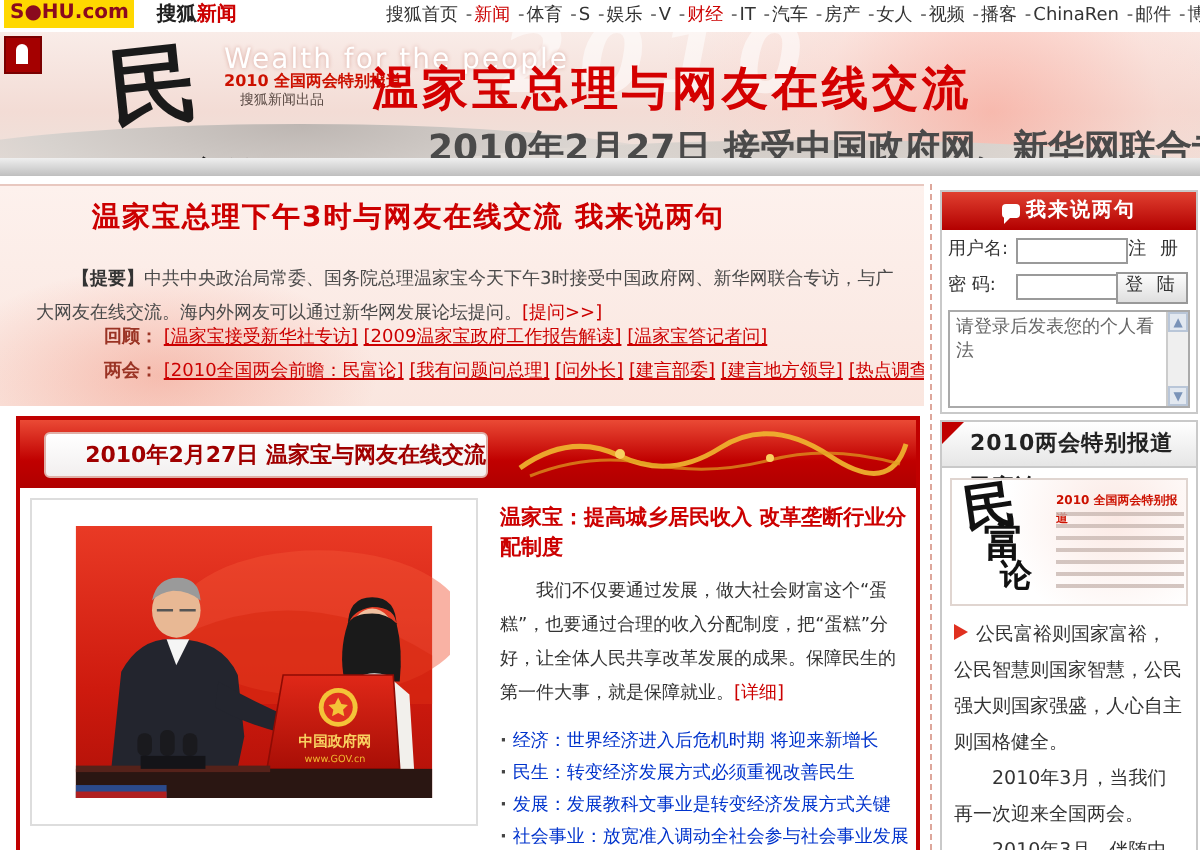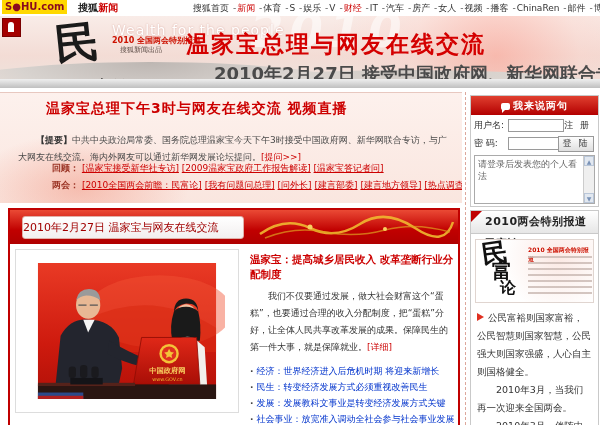--- a/index.html
+++ b/index.html
@@ -95,21 +95,21 @@
     background:repeating-linear-gradient(180deg,#C9B8B2 0 2px,transparent 2px 6px);opacity:0.8;}
   .sp-text{margin:6px 6px 0 6px;font-size:9.5px;line-height:18px;color:#333;}
   .sp-text p{margin:0;}
   .sp-text .ind{text-indent:19px;}
   .arrow-tri{display:inline-block;width:0;height:0;border-left:7px solid #E03020;border-top:4px solid transparent;border-bottom:4px solid transparent;margin-right:4px;}
 
   
   #mainbox{position:absolute;left:8px;top:208px;width:452px;height:217px;border:2px solid #C00000;background:#fff;box-sizing:border-box;}
   .mb-head{position:relative;height:34px;background:linear-gradient(180deg,#EA4A35 0%,#C00000 60%,#B00000 100%);overflow:hidden;}
   .mb-label{position:absolute;left:12px;top:6px;width:220px;height:21px;background:linear-gradient(180deg,#FFFFFF,#F2EFEF);
-    border:1px solid #E0B0A8;border-radius:3px;font-size:11px;font-weight:normal;color:#A00000;line-height:21px;text-align:left;}
+    border:1px solid #E0B0A8;border-radius:3px;font-size:11px;font-weight:bold;color:#A00000;line-height:21px;text-align:right;}
   .dragon{position:absolute;left:245px;top:4px;width:200px;height:28px;}
   
   .mb-body{position:relative;height:181px;background:#fff;}
   .photo-frame{position:absolute;left:5px;top:5px;width:224px;height:164px;background:#fff;border:1px solid #DDD;padding:13px;box-sizing:border-box;}
   .photo{width:100%;height:100%;display:block;}
   .art{position:absolute;left:240px;top:8px;width:206px;}
   .art-title{font-size:10.5px;font-weight:bold;color:#CC0000;margin:0 0 6px 0;line-height:15px;}
   .art-body{font-size:9px;color:#333;line-height:17px;margin:0;text-indent:18px;}
   .detail-red{color:#CC0000;}
   .bullets{margin-top:7px;}
@@ -159,21 +159,21 @@
     <div class="slogan-en">Wealth  for  the  people</div>
     <div class="slogan-red">2010 全国两会特别报道</div>
     <div class="slogan-sub">搜狐新闻出品</div>
     <div class="banner-title">温家宝总理与网友在线交流</div>
     <div class="banner-sub">2010年2月27日 接受中国政府网、新华网联合专访</div>
     <div class="grayband"></div>
   </div>
 
   <div id="leadbox">
     <div class="glow"></div>
-    <a class="lead-headline">温家宝总理下午3时与网友在线交流 视频直播</a>
+    <a class="lead-headline">温家宝总理下午3时与网友在线交流 我来说两句</a>
     <p class="lead-summary"><b>【提要】</b><span>中共中央政治局常委、国务院总理温家宝今天下午3时接受中国政府网、新华网联合专访，与广大网友在线交流。海内外网友可以通过新华网发展论坛提问。</span><a class="ask-link">[提问&gt;&gt;]</a></p>
     <div class="lead-line" id="review-line">
       <span class="lbl">回顾：</span>
       <a>[温家宝接受新华社专访]</a>
       <a>[2009温家宝政府工作报告解读]</a>
       <a>[温家宝答记者问]</a>
     </div>
     <div class="lead-line" id="lianghui-line">
       <span class="lbl">两会：</span>
       <a>[2010全国两会前瞻：民富论]</a>

